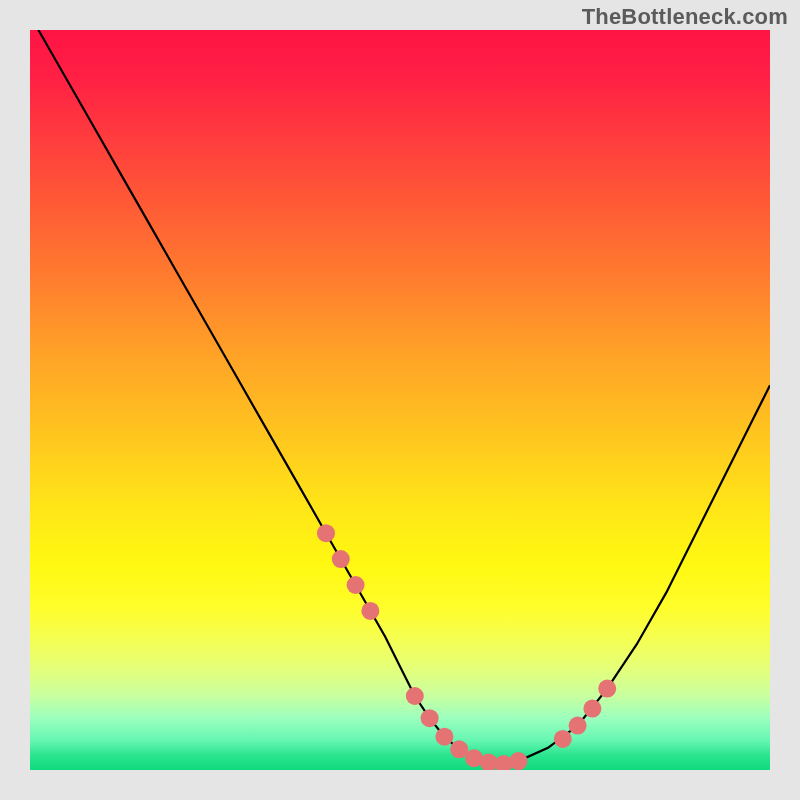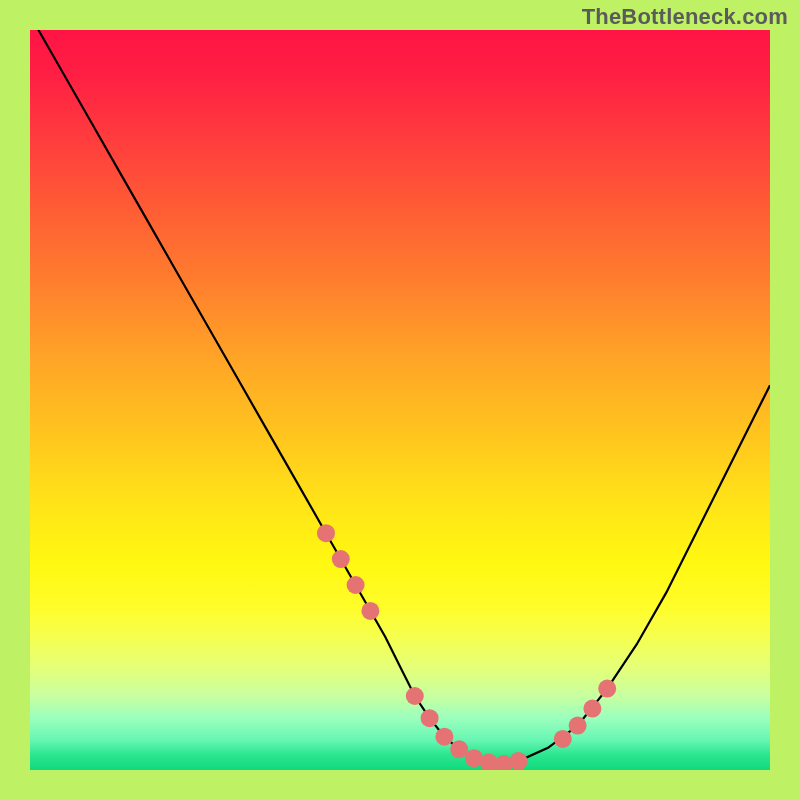--- a/index.html
+++ b/index.html
@@ -1,21 +1,21 @@
 <!DOCTYPE html>
 <html><head>
 <meta charset="utf-8">
 <style>
   * { margin: 0; padding: 0; box-sizing: border-box; }
   html, body { width: 800px; height: 800px; background: #000; overflow: hidden; }
   .frame {
     position: relative;
     width: 800px;
     height: 800px;
-    background: #bef264;
+    background: #e5e5e5;
   }
   .watermark {
     position: absolute;
     top: 4px;
     right: 12px;
     font-family: Arial, Helvetica, sans-serif;
     font-size: 22px;
     font-weight: 600;
     color: #5b5b5b;
     letter-spacing: 0.2px;

